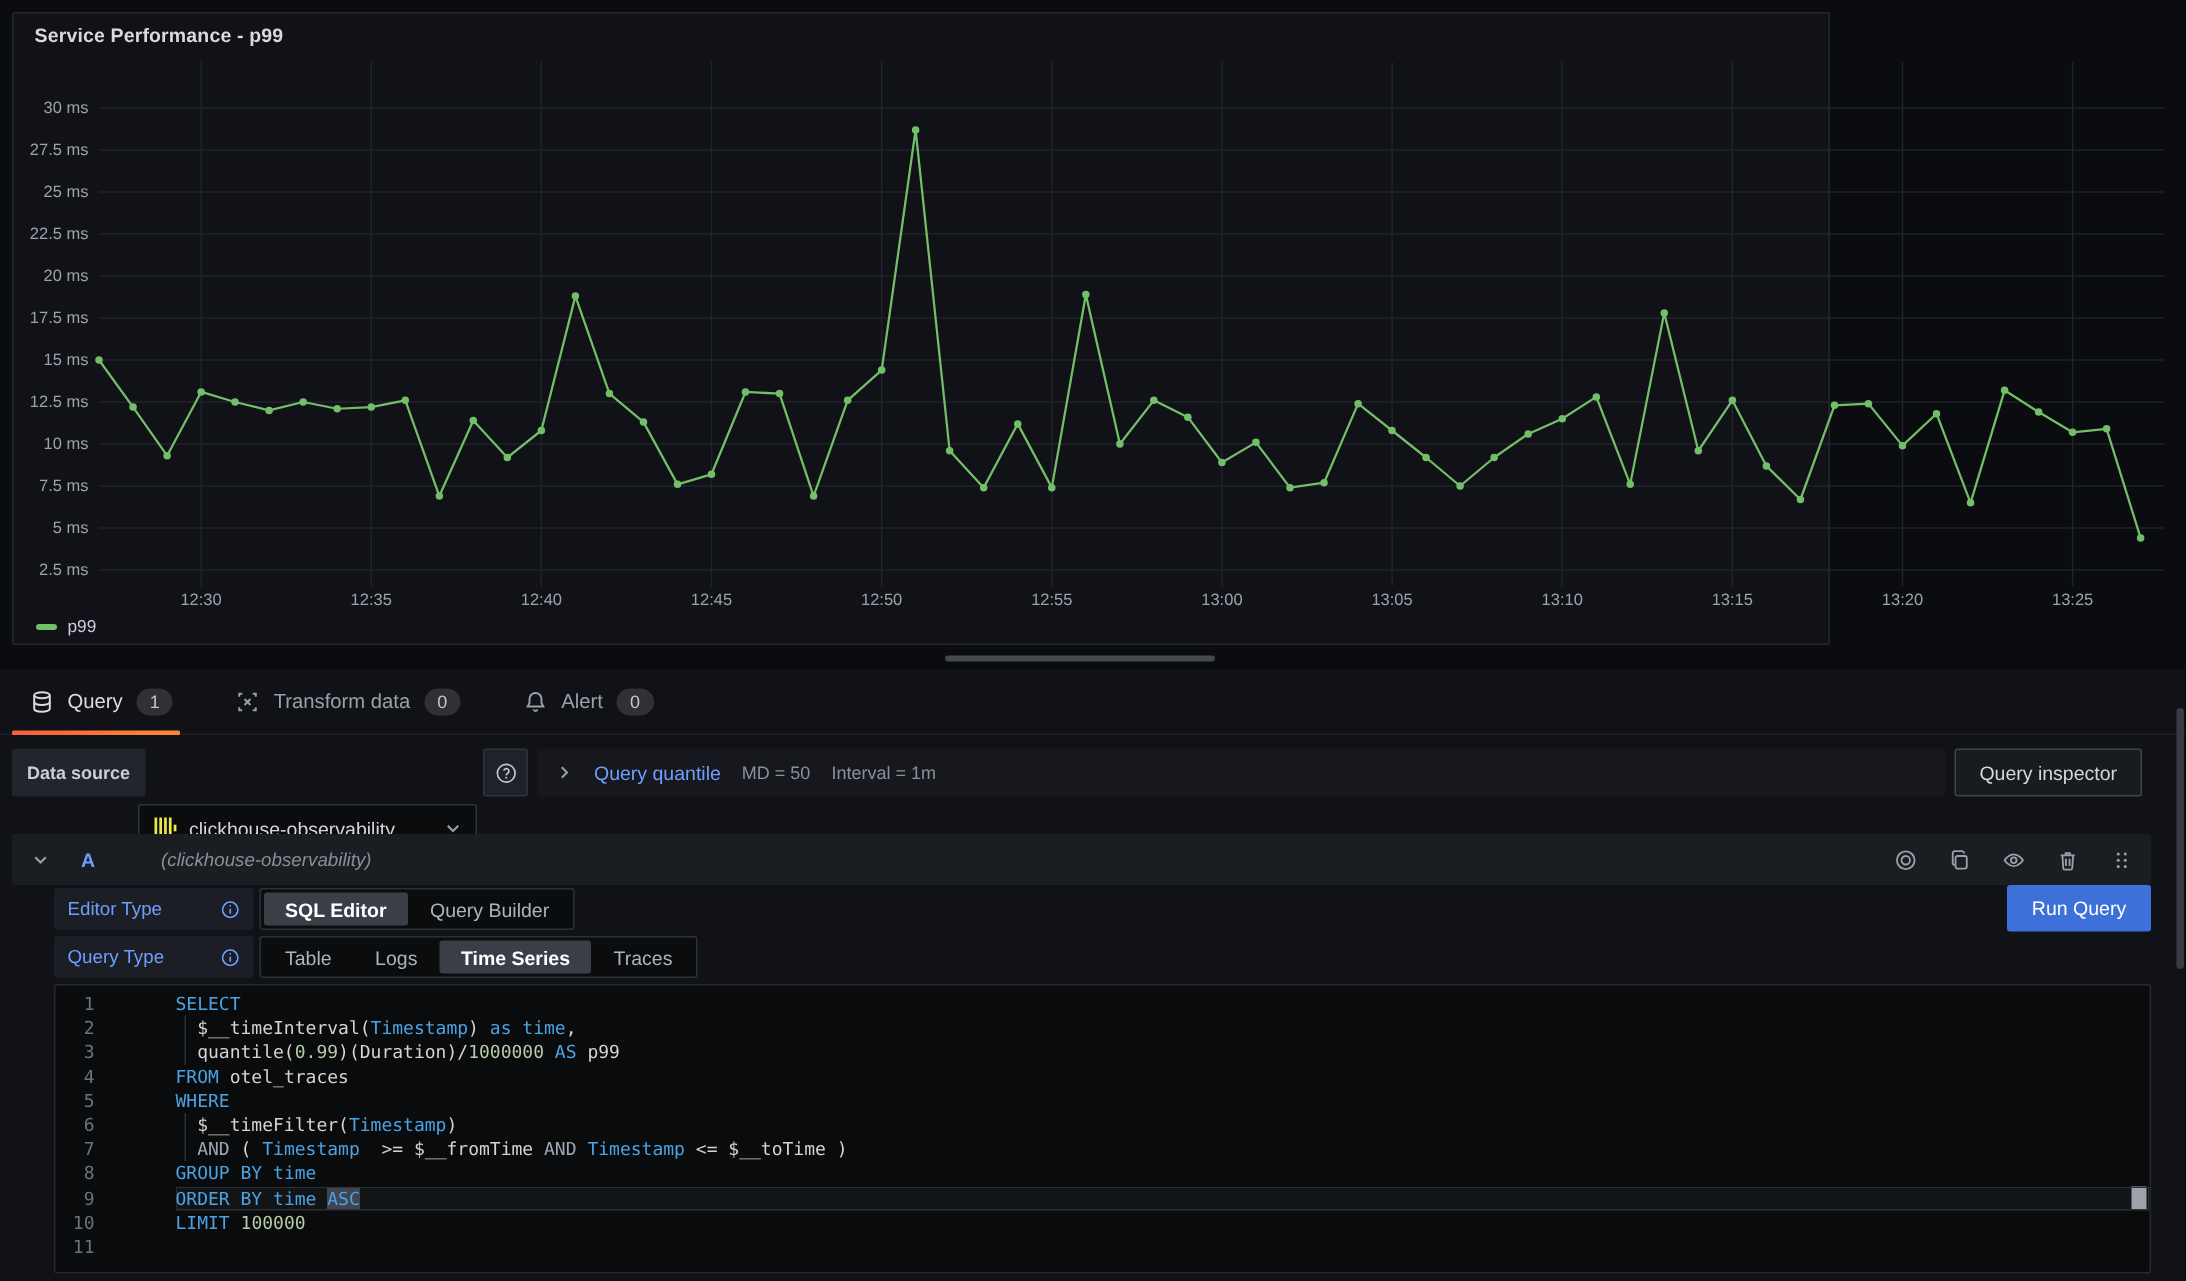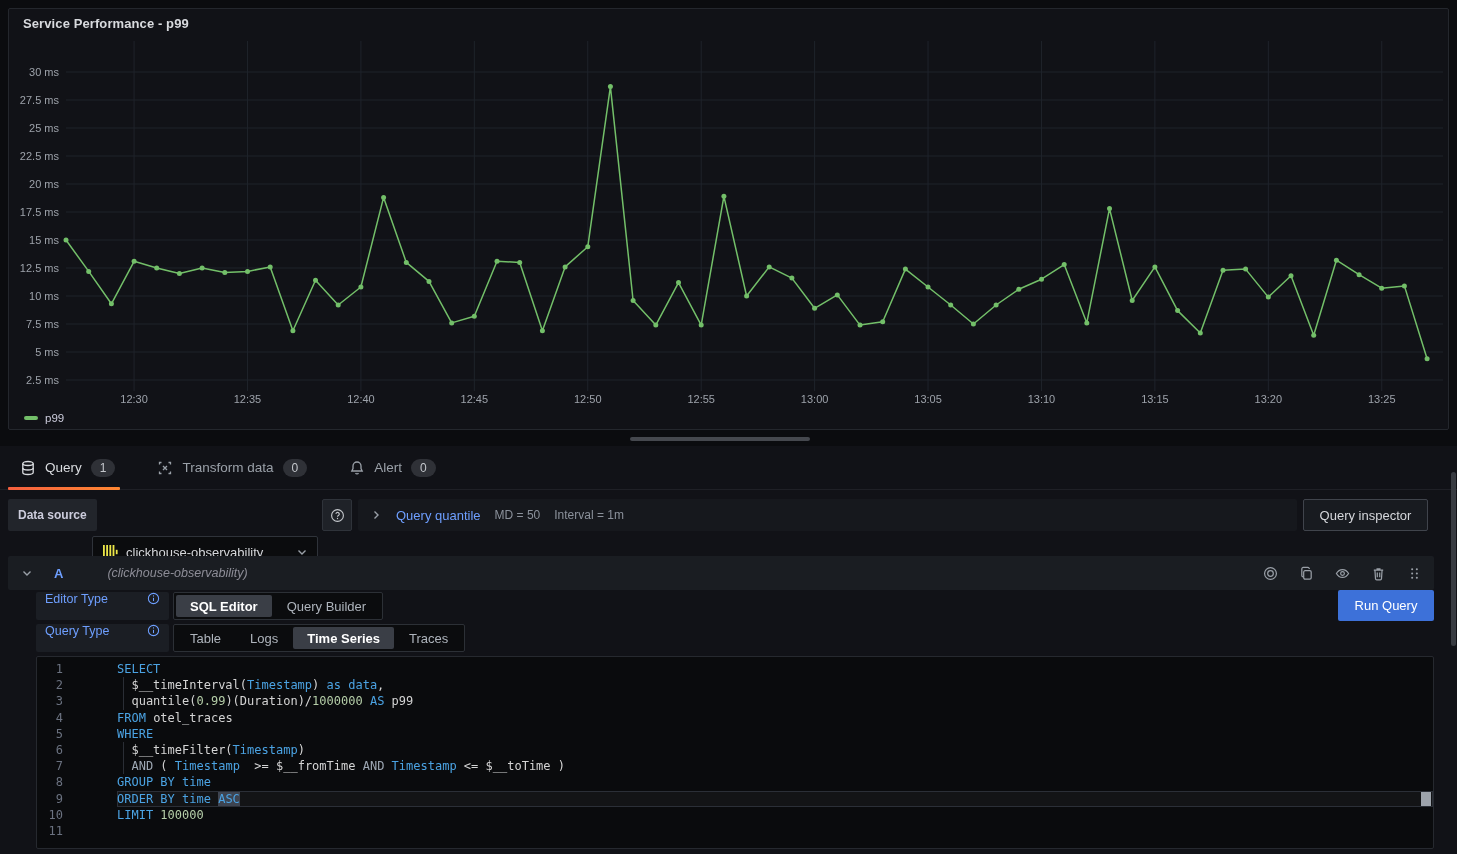--- a/index.html
+++ b/index.html
@@ -1,21 +1,21 @@
 <!DOCTYPE html>
 <html><head>
 <meta charset="utf-8">
 <style>
   * { margin:0; padding:0; box-sizing:border-box; }
   html,body { width:1457px; height:854px; background:#0b0c0f; overflow:hidden;
               font-family:"Liberation Sans", sans-serif; }
   .page { position:relative; width:1457px; height:854px; }
 
   
-  .panel { position:absolute; left:8px; top:8px; width:1441px; height:422px;
+  .panel { position:absolute; left:8px; top:8px; width:1212px; height:422px;
            background:#111217; border:1px solid #24272d; border-radius:2px; }
   .panel-title { position:absolute; left:14px; top:7px; font-size:13px; font-weight:600;
                  color:#d8dade; letter-spacing:.1px; }
   .chart-wrap { position:absolute; left:0; top:0; width:1439px; height:420px; }
   .chart-wrap svg { display:block; }
   .legend { position:absolute; left:15px; top:403px; display:flex; align-items:center; gap:7px; }
   .legend-swatch { width:14px; height:4px; border-radius:2px; background:#73BF69; }
   .legend-label { font-size:11.5px; color:#ccccdc; }
 
   
@@ -64,21 +64,21 @@
   .qcard { position:absolute; left:8px; top:110px; width:1426px; height:294px; }
   .qhead { position:absolute; left:0; top:0; width:100%; height:34px; background:#1a1d22;
            border-radius:2px; display:flex; align-items:center; padding:0 12px; }
   .qhead .qchev { color:#9aa0a8; width:14px; }
   .qref { color:#6e9fff; font-size:13px; font-weight:600; margin-left:20px; }
   .qsource { color:#8d8d97; font-size:12.5px; font-style:italic; margin-left:44px; }
   .qicons { margin-left:auto; display:flex; align-items:center; gap:21px; color:#9aa0a8; }
   .qicons .icon { width:15px; height:15px; display:flex; cursor:pointer; }
 
   .inline-label { position:absolute; left:28px; height:28px; width:133px; background:#1b1e24;
-                  border-radius:2px; display:flex; align-items:flex-start; justify-content:space-between;
+                  border-radius:2px; display:flex; align-items:center; justify-content:space-between;
                   padding:0 9px; font-size:12.5px; font-weight:500; color:#6e9fff; }
   .inline-label .info { color:#6e9fff; display:flex; }
   .rgroup { position:absolute; left:165px; height:28px; background:#0b0c0e;
             border:1px solid #2c3036; border-radius:2px; display:flex; padding:2px; gap:1px; }
   .seg { display:flex; align-items:center; padding:0 14px; font-size:13px; color:#aeb4bc;
          border-radius:2px; cursor:pointer; white-space:nowrap; }
   .seg.active { background:#3a3e46; color:#ffffff; font-weight:600; }
   .row-a { top:36px; } .row-b { top:68px; }
   .rgroup.row-a { top:36px; } .rgroup.row-b { top:68px; }
   .run-btn { position:absolute; right:0px; top:34px; width:96px; height:31px; background:#3d71d9;
@@ -386,21 +386,21 @@
       <button class="run-btn">Run Query</button>
 
       <div class="editor" id="sql-editor">
         <div class="cursor-mark"></div>
       <div class="cline">
             <span class="ln">1</span>
             <span class="code-wrap"><span class="tok-kw">SELECT</span></span>
           </div>
           <div class="cline guide">
             <span class="ln">2</span>
-            <span class="code-wrap"><span class="tok-pl">  $__timeInterval(</span><span class="tok-kw">Timestamp</span><span class="tok-pl">) </span><span class="tok-kw">as data</span><span class="tok-pl">,</span></span>
+            <span class="code-wrap"><span class="tok-pl">  $__timeInterval(</span><span class="tok-kw">Timestamp</span><span class="tok-pl">) </span><span class="tok-kw">as time</span><span class="tok-pl">,</span></span>
           </div>
           <div class="cline guide">
             <span class="ln">3</span>
             <span class="code-wrap"><span class="tok-pl">  quantile(</span><span class="tok-num">0.99</span><span class="tok-pl">)(Duration)/</span><span class="tok-num">1000000</span><span class="tok-pl"> </span><span class="tok-kw">AS</span><span class="tok-pl"> p99</span></span>
           </div>
           <div class="cline">
             <span class="ln">4</span>
             <span class="code-wrap"><span class="tok-kw">FROM</span><span class="tok-pl"> otel_traces</span></span>
           </div>
           <div class="cline">

